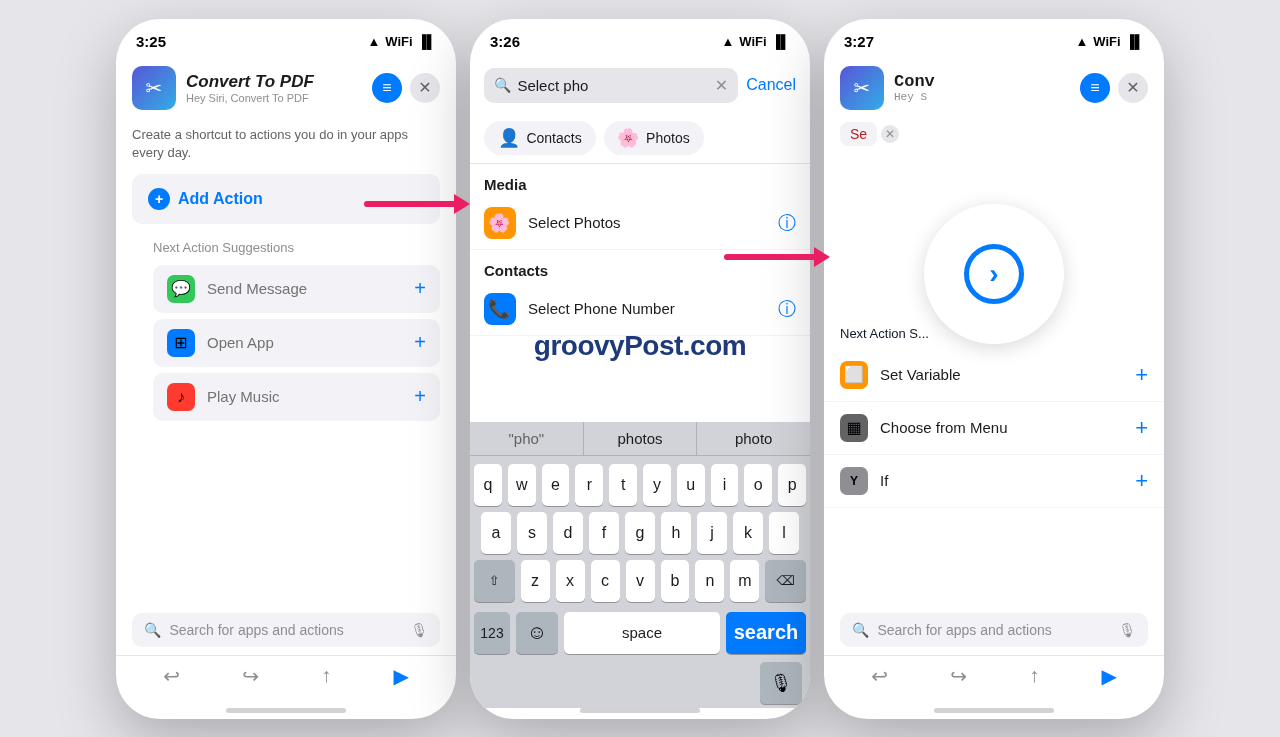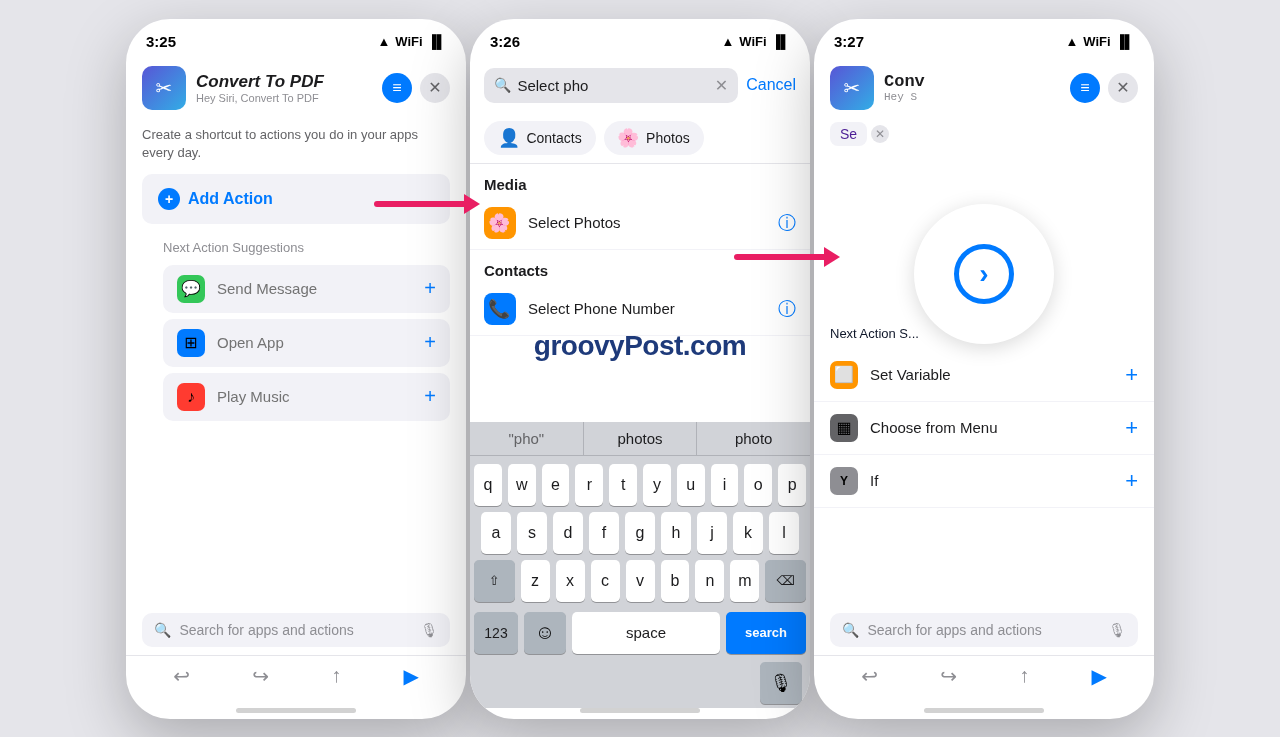--- a/index.html
+++ b/index.html
@@ -260,26 +260,26 @@
     }
     .key.space-key {
       background: white;
       flex: 1;
       font-size: 15px;
     }
     .key.search-key {
       background: #007aff;
       color: white;
       width: 80px;
-      font-size: 13px;
+      font-size: 20px;
       font-weight: 600;
     }
     .key.num-key {
       background: #adb5bd;
-      width: 44px;
+      width: 36px;
       font-size: 14px;
     }
     .bottom-row { display: flex; gap: 6px; padding: 0 4px 4px; align-items: center; }
     .emoji-key {
       background: #adb5bd;
       border-radius: 5px;
       height: 42px;
       width: 42px;
       display: flex; align-items: center; justify-content: center;
       font-size: 20px;
@@ -365,28 +365,28 @@
       display: flex; align-items: center; justify-content: center;
       color: white; font-size: 20px;
     }
     .phone3-title-block { flex: 1; font-family: Liberation Mono, monospace; }
     .phone3-title { font-size: 17px; font-weight: 700; color: #1c1c1e; }
     .se-badge {
       background: #f2f2f7;
       border-radius: 8px;
       padding: 4px 10px;
       font-size: 14px;
-      color: #4c1d95;
+      color: #b91c1c;
       margin-right: 4px;
     }
 
     
     .phones-wrapper {
       display: flex;
-      gap: 4px;
+      gap: 14px;
       align-items: center;
       position: relative;
     }
 
   </style>
 </head>
 <body>
 
 <div class="phones-wrapper">
 

